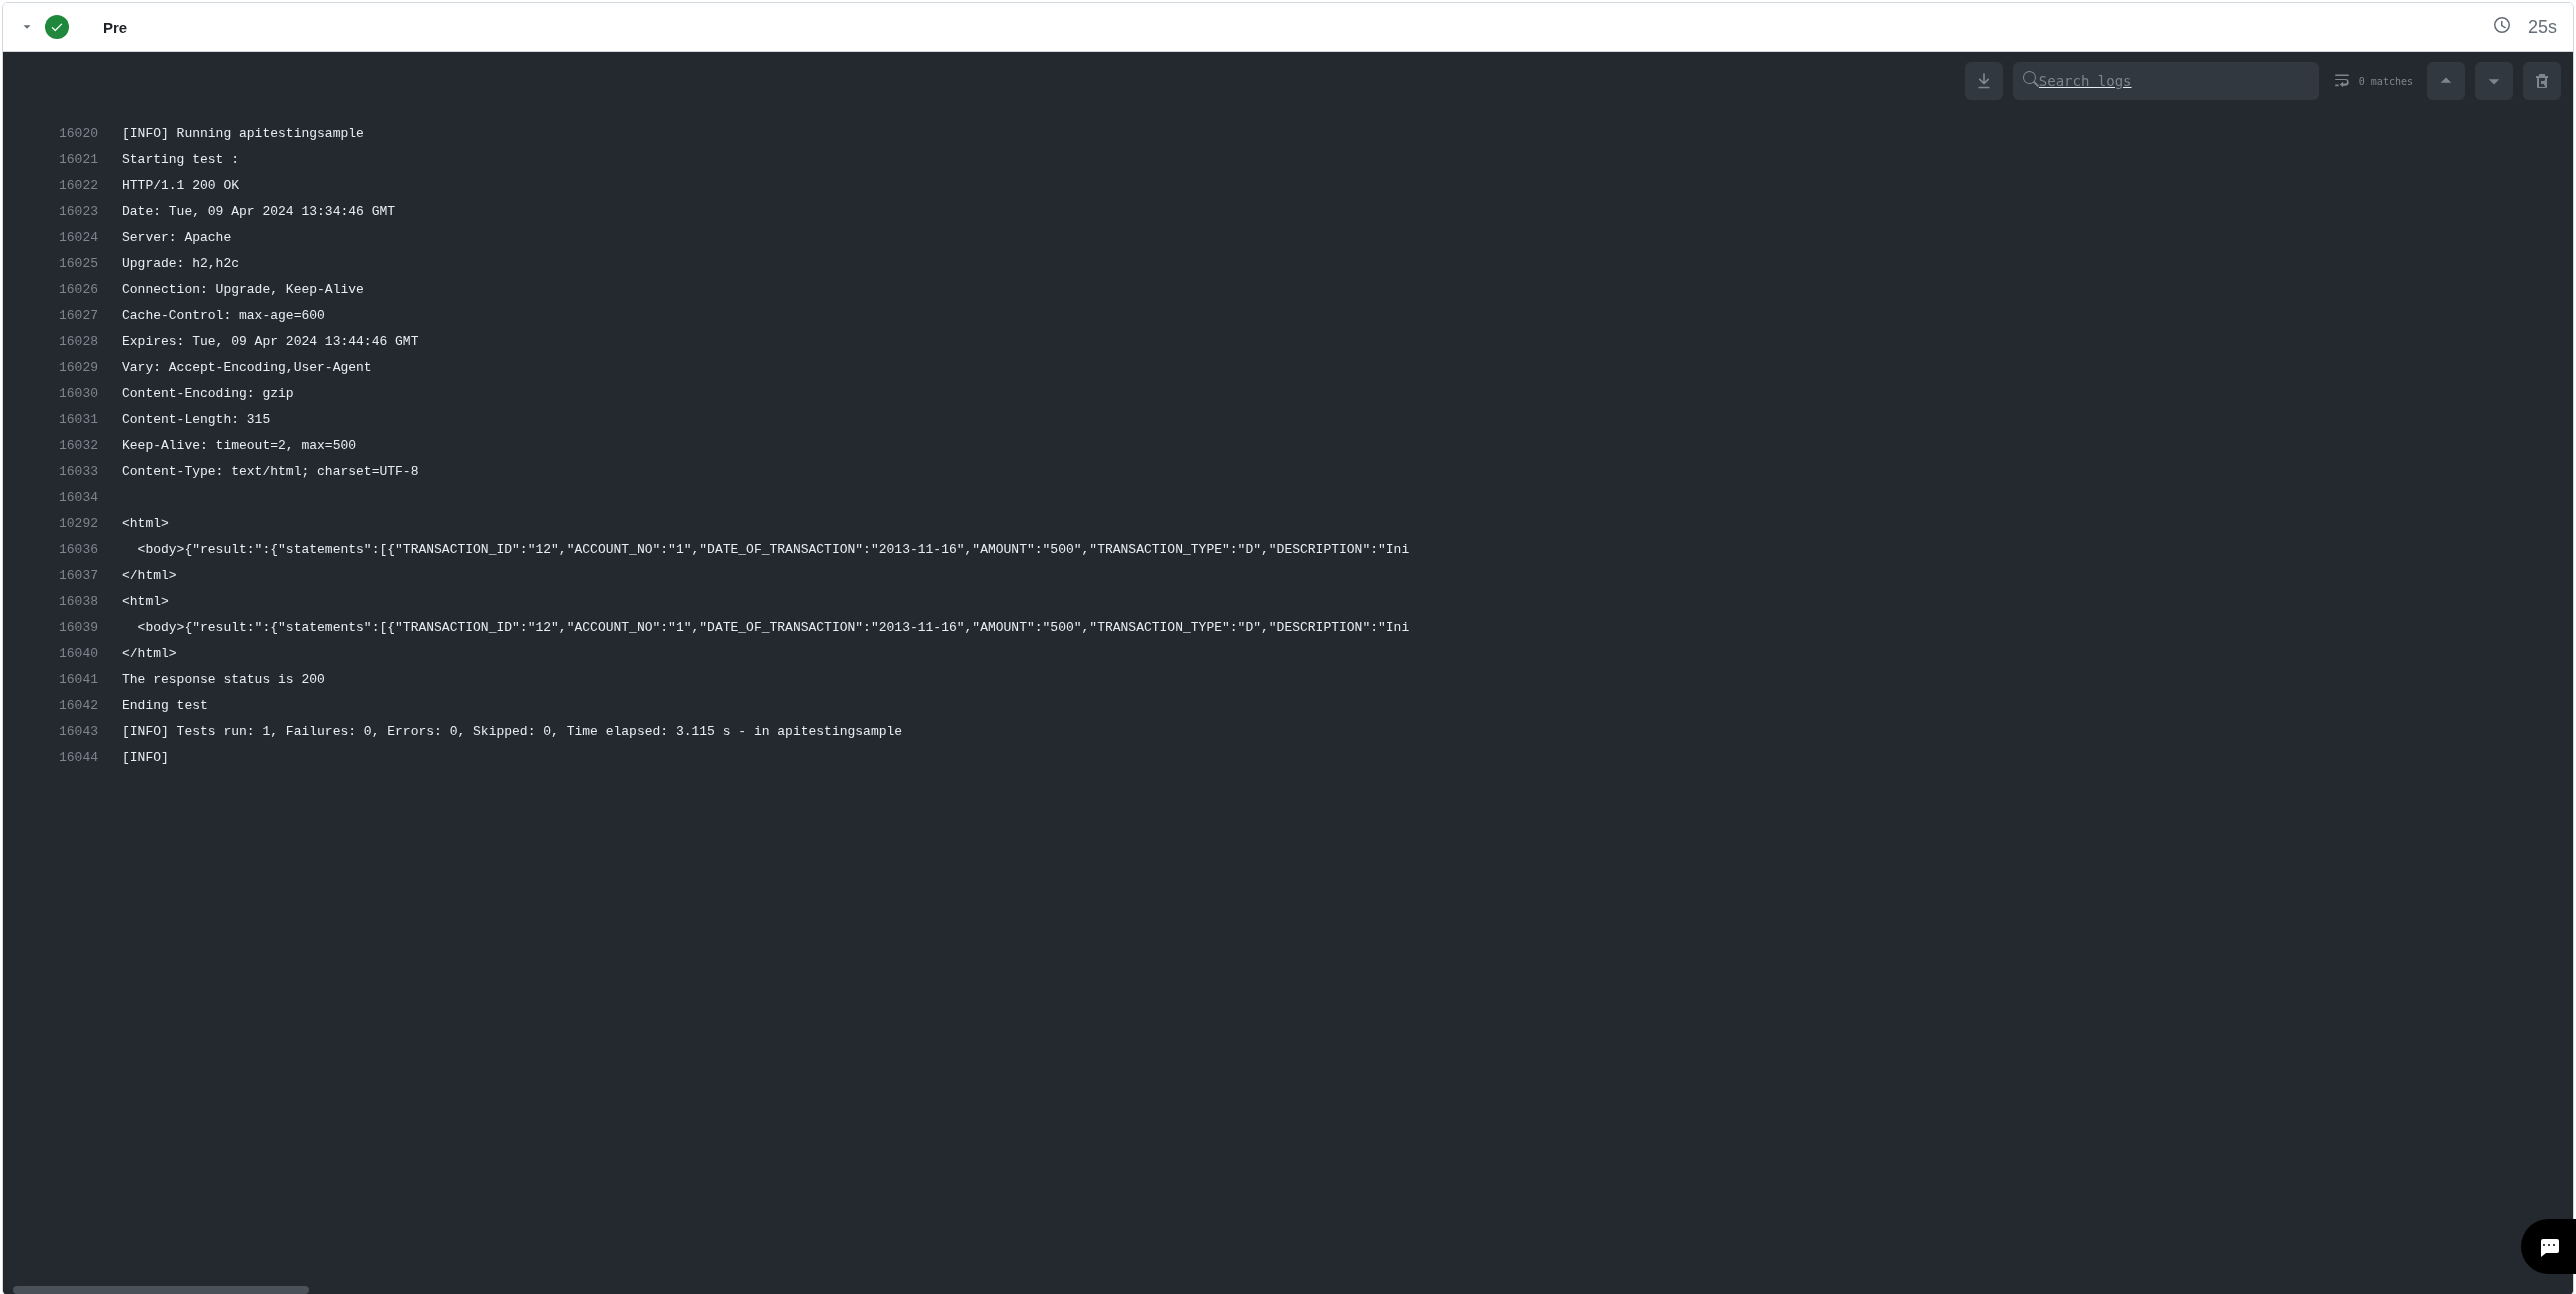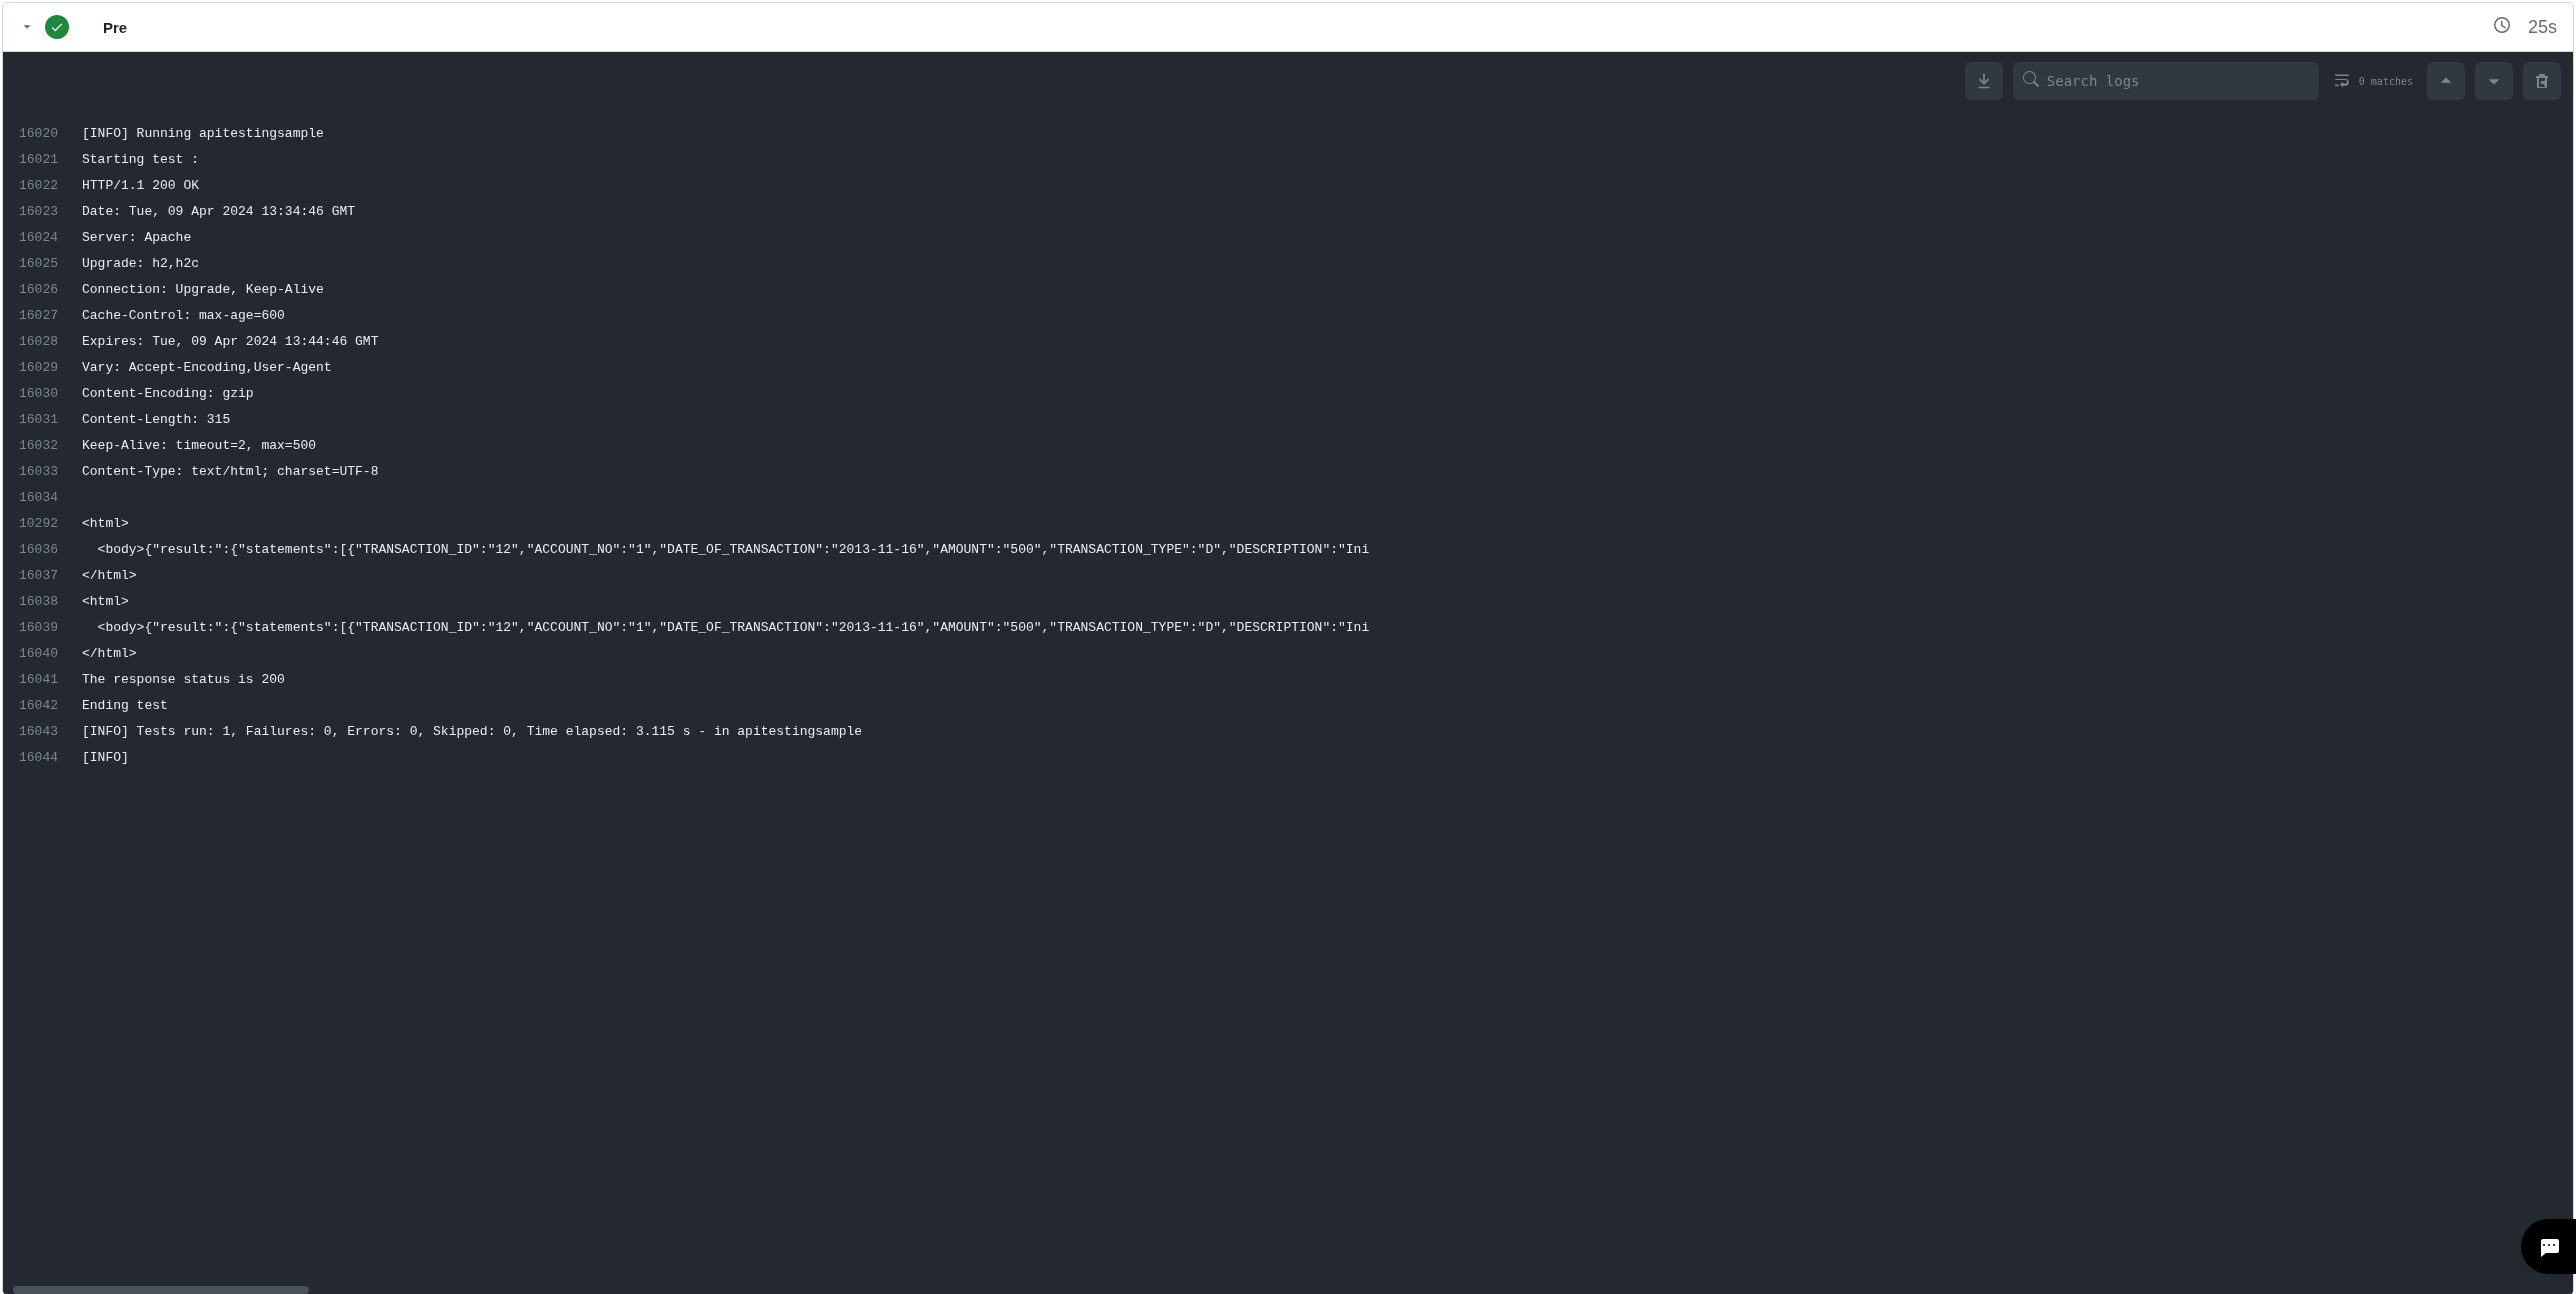--- a/index.html
+++ b/index.html
@@ -22,34 +22,34 @@
     position: absolute; top: 10px; right: 12px;
     display: flex; align-items: center; gap: 10px; z-index: 2;
   }
   .tool-btn {
     width: 38px; height: 38px; border-radius: 6px; background: #32383f;
     display: flex; align-items: center; justify-content: center; cursor: pointer;
     color: #7d8590;
   }
   .search-box {
     display: flex; align-items: center; background: #32383f; border-radius: 6px;
-    height: 38px; padding: 0 10px; width: 306px; gap: 8px;
+    height: 38px; padding: 0 10px; width: 306px; gap: 0; text-decoration: underline;
   }
   .search-box input {
     background: transparent; border: none; outline: none; color: #e6edf3;
     font-size: 14px; flex: 1; font-family: ui-monospace, SFMono-Regular, Menlo, Consolas, monospace;
   }
   .search-box input::placeholder { color: #7d8590; }
   .matches { color: #7d8590; font-size: 10px; font-family: ui-monospace, SFMono-Regular, Menlo, Consolas, monospace; padding: 0 4px; display:flex; align-items:center; gap:8px;}
   .log-lines {
     flex: 1; overflow: auto; padding: 69px 0 8px 0;
     font-family: ui-monospace, SFMono-Regular, "SF Mono", Menlo, Consolas, "Liberation Mono", monospace;
     font-size: 13px; line-height: 26px;
   }
-  .log-line { display: flex; white-space: pre; }
+  .log-line { display: flex; white-space: pre; margin-left: 40px; }
   .lineno {
     width: 79px; text-align: right; padding-right: 24px;
     color: #7d8590; flex-shrink: 0; user-select: none;
   }
   .linetext { color: #e6edf3; flex: 1; overflow: hidden; text-overflow: clip; }
   .scrollbar-bottom {
     height: 10px; background: #24292f; position: relative;
   }
   .scrollbar-thumb {
     position: absolute; left: 10px; width: 296px; height: 8px; top:1px;

